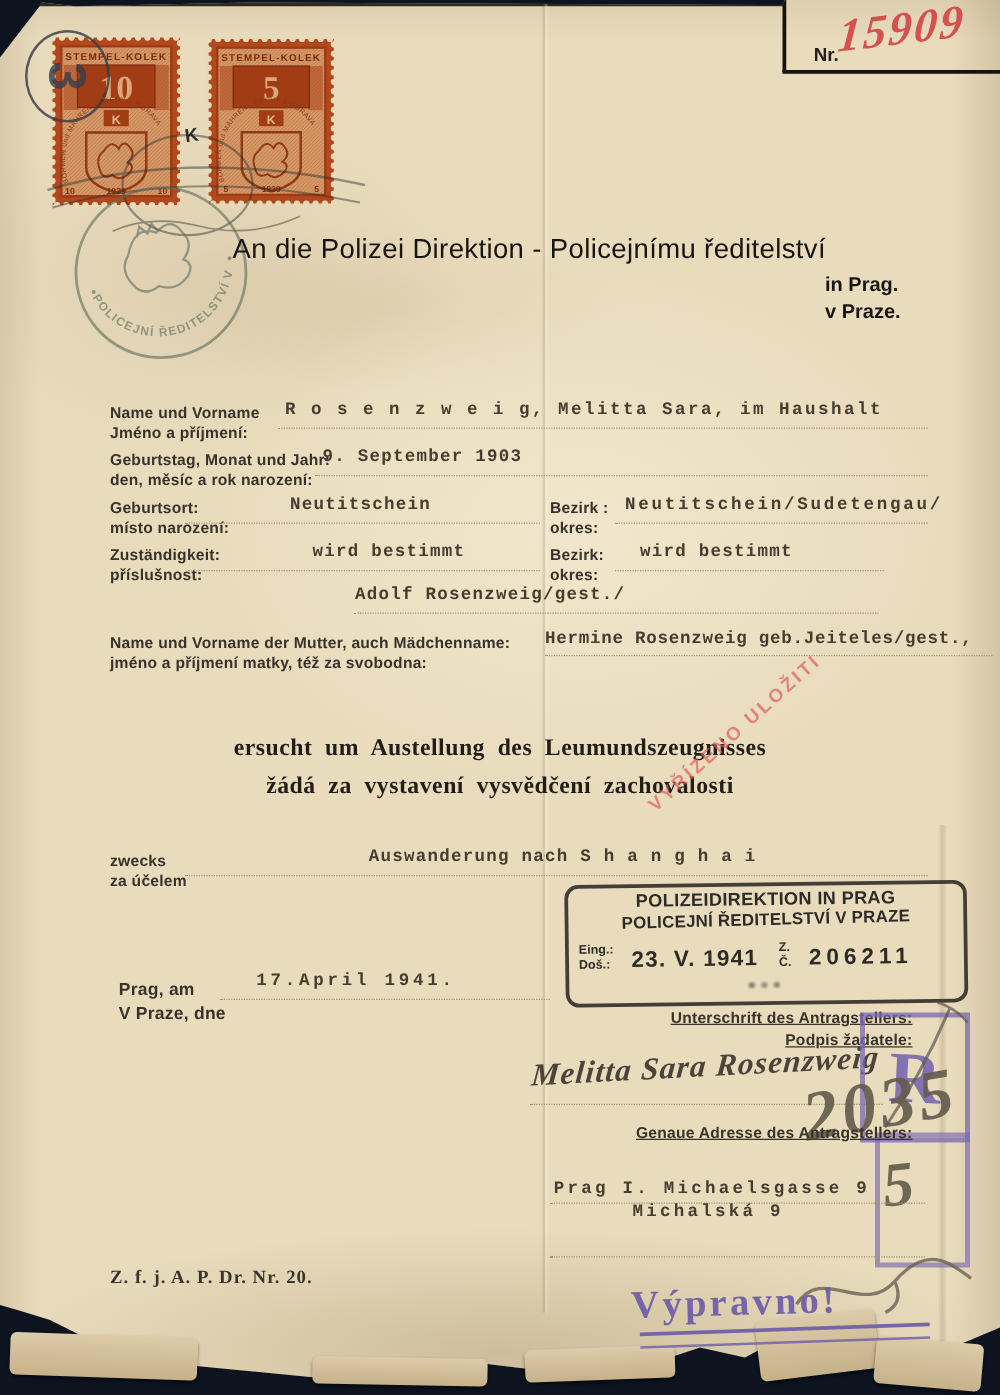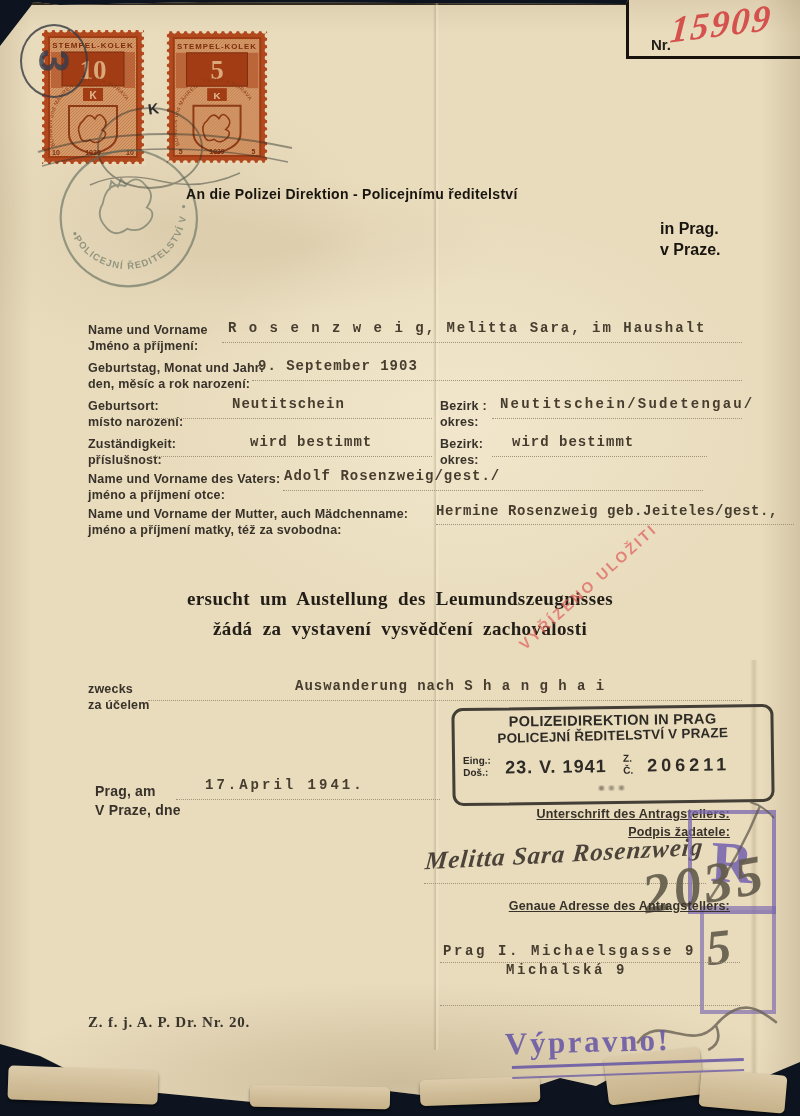--- a/index.html
+++ b/index.html
@@ -30,21 +30,21 @@
     background:linear-gradient(90deg,transparent,rgba(120,95,60,.20),transparent);}
   .shard{position:absolute;background:linear-gradient(180deg,#dccbaa,#c6b189);border-radius:5px;
     box-shadow:0 2px 3px rgba(0,0,0,.5);}
 
   
   .lab{position:absolute;font-size:12.5px;font-weight:700;color:#38322a;letter-spacing:.2px;
        line-height:16px;white-space:nowrap;}
   .typed{position:absolute;font-family:"Liberation Mono","DejaVu Sans Mono",monospace;
        font-size:14px;font-weight:700;color:#463d2f;letter-spacing:1px;white-space:nowrap;}
   .dot{position:absolute;height:1px;border-bottom:1.6px dotted #a2937a;}
-  .title{position:absolute;left:186px;top:186px;font-size:14px;font-weight:700;color:#18140f;
+  .title{position:absolute;left:186px;top:186px;font-size:22px;font-weight:400;color:#18140f;
        letter-spacing:.3px;white-space:nowrap;}
   .addr-to{position:absolute;left:642px;top:218px;font-size:16px;font-weight:700;color:#18140f;line-height:21px;margin-left:18px;}
   .petition{position:absolute;left:100px;width:600px;text-align:center;
        font-family:"Liberation Serif",serif;font-size:19px;font-weight:700;color:#221d17;
        word-spacing:5px;letter-spacing:.4px;}
 
   
   .nrline-v{position:absolute;left:626px;top:0;width:3px;height:58px;background:#17130c;}
   .nrline-h{position:absolute;left:626px;top:56px;width:174px;height:3px;background:#17130c;}
   .nr-label{position:absolute;left:651px;top:20px;font-size:15px;font-weight:700;color:#242019;margin-top:16px;}
@@ -243,24 +243,20 @@
     </div>
     <div class="dot" style="left:150px;top:455px;width:282px"></div>
     <div class="typed" style="left:250px;top:434px">wird bestimmt</div>
     <div class="lab" style="left:440px;top:436px">
       <div>Bezirk:</div>
       <div>okres:</div>
     </div>
     <div class="dot" style="left:492px;top:455px;width:215px"></div>
     <div class="typed" style="left:512px;top:434px">wird bestimmt</div>
 
-    <div class="lab" style="left:88px;top:471px">
-      <div>Name und Vorname des Vaters:</div>
-      <div>jméno a příjmení otce:</div>
-    </div>
     <div class="dot" style="left:283px;top:489px;width:420px"></div>
     <div class="typed" style="left:284px;top:468px">Adolf Rosenzweig/gest./</div>
 
     <div class="lab" style="left:88px;top:506px">
       <div>Name und Vorname der Mutter, auch Mädchenname:</div>
       <div>jméno a příjmení matky, též za svobodna:</div>
     </div>
     <div class="dot" style="left:436px;top:523px;width:358px"></div>
     <div class="typed" style="left:436px;top:503px;letter-spacing:.6px">Hermine Rosenzweig geb.Jeiteles/gest.,</div>
 

